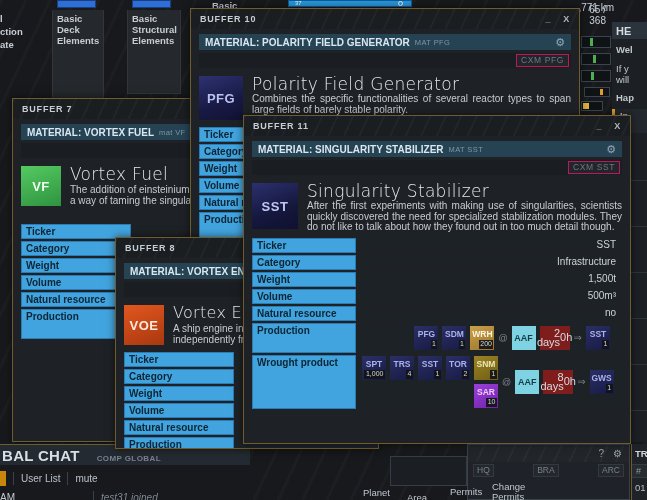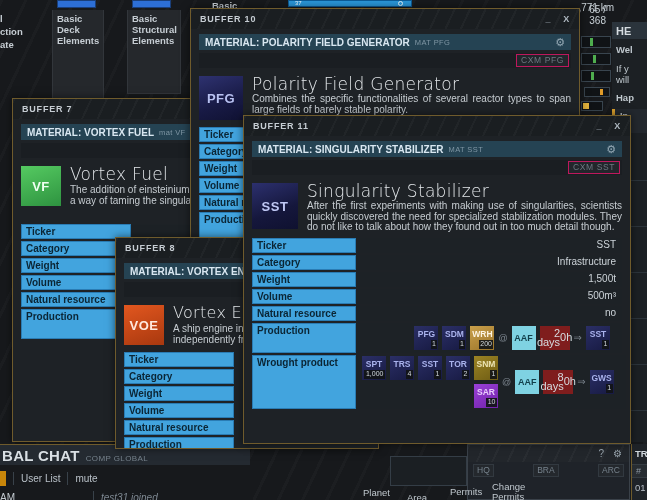--- a/index.html
+++ b/index.html
@@ -74,21 +74,21 @@
   .he-panel { position:absolute; left:612px; top:22px; width:35px; height:420px; background:#1c2024; z-index:10; }
   .he-head { height:17px; background:#2b343c; display:flex; align-items:center; padding:0 4px; font-weight:bold; font-size:11px; color:#d5dbe0; }
   .he-line { font-size:9.5px; color:#bfc7cd; padding-left:4px; }
   .he-item { margin-top:6px; background:#23282e; border-left:3px solid #d79e2c; padding:2px 0 2px 5px; font-size:9px; color:#c8cfd5; line-height:10px; }
   .he-sep { position:absolute; left:0; right:0; height:1px; background:#2c343b; }
 
   
   .chat { position:absolute; left:0; top:444px; width:250px; height:56px; background:#17191c; z-index:25; border-top:1px solid #6f5b2c; }
   .chat-head { height:20px; background:#242a31; display:flex; align-items:baseline; padding:2px 0 0 2px; }
   .chat-title { font-size:15px; font-weight:bold; color:#d9dfe4; letter-spacing:.3px; }
-  .chat-sub { font-size:8px; color:#76828c; margin-left:6px; letter-spacing:.4px; }
+  .chat-sub { font-size:8px; color:#76828c; margin-left:17px; letter-spacing:.4px;font-weight:bold; }
   .chat-btns { display:flex; align-items:center; height:20px; margin-top:3px; }
   .chat-sep { width:1px; height:13px; background:#39424a; margin:0 7px; }
   .chat-btn { font-size:10px; color:#b9c1c8; }
   .chat-msgrow { display:flex; align-items:center; margin-top:3px; font-size:10px; }
   .permits-win { position:absolute; left:467px; top:444px; width:163px; height:56px; background:#1f2329; border:1px solid #3a4149; z-index:26; }
   .pw-titlebar { height:17px; display:flex; align-items:center; justify-content:flex-end; gap:9px; padding:0 7px;
     background:repeating-linear-gradient(115deg, rgba(255,255,255,.03) 0 2px, transparent 2px 14px), #22262b; color:#9aa6af; font-size:10px; }
   .pw-btnrow { height:17px; display:flex; align-items:center; justify-content:space-between; gap:4px; padding:0 5px; }
   .pw-btn { font-size:8.5px; color:#76828c; background:#24282d; border:1px solid #323940; padding:0 3px; line-height:11px; }
   .bottom-label { position:absolute; font-size:9.5px; color:#bfc7cd; z-index:27; line-height:10px; }

